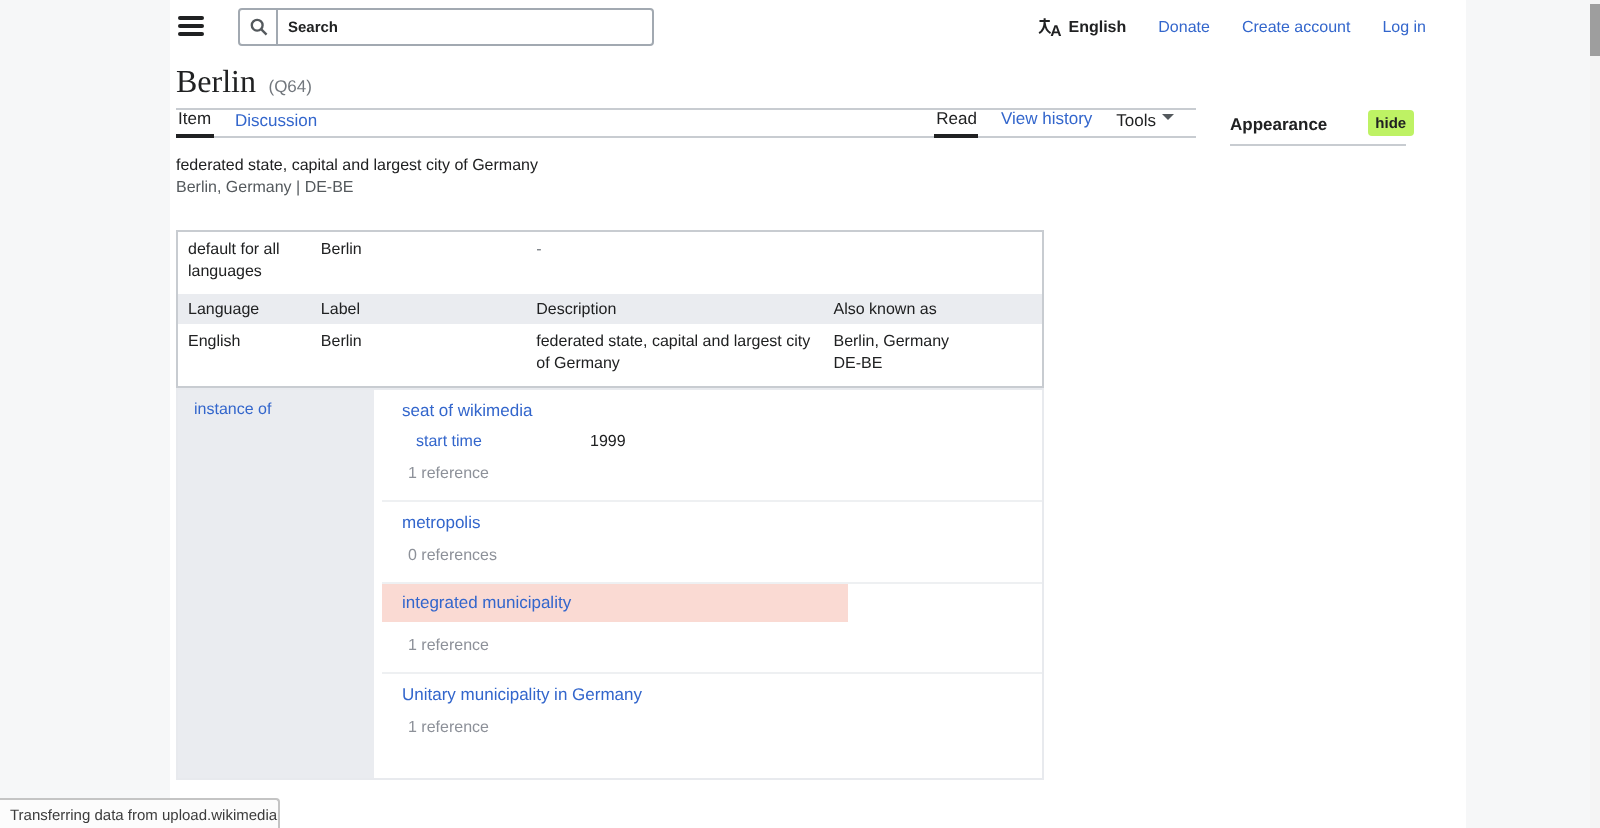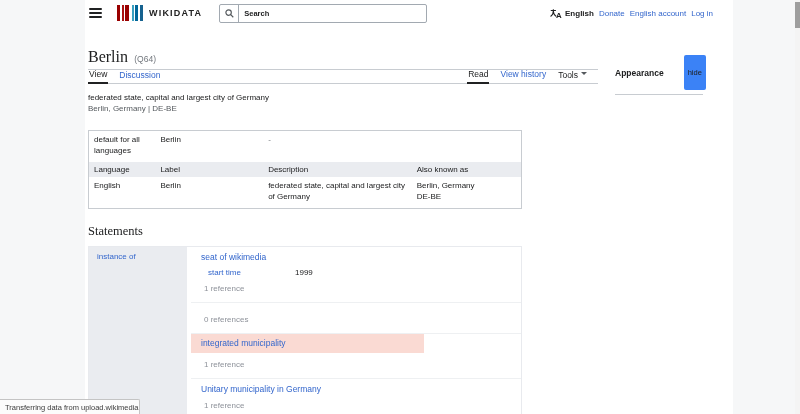--- a/index.html
+++ b/index.html
@@ -44,26 +44,26 @@
   .search-input::placeholder { color:#72777d; }
   .search-btn {
     border:none; border-left:1px solid #a2a9b1; background:#fff;
     font-weight:bold; font-size:7.5px; color:#202122; padding:0 5px; cursor:pointer;
     font-family:"Liberation Sans","DejaVu Sans",sans-serif;
   }
 
   .header-right { margin-left:auto; display:flex; align-items:center; }
   .lang-btn { display:flex; align-items:center; cursor:pointer; }
   .lang-label { font-weight:bold; margin-left:3px; }
-  .hdr-link { margin-left:5px; font-size:8px; }
+  .hdr-link { margin-left:16px; font-size:8px; }
 
   
   .content { padding-left:3px; width:513px; }
   .title-block {
-    margin-top:22px; padding-bottom:3px; border-bottom:1px solid #c8ccd1;
+    margin-top:7px; padding-bottom:3px; border-bottom:1px solid #c8ccd1;
   }
   .entity-title {
     font-family:"Liberation Serif","DejaVu Serif",serif; font-weight:normal;
     font-size:16px; color:#202122; display:inline;
   }
   .entity-id { font-size:8.5px; color:#72777d; margin-left:4px; }
 
   .tabs-row {
     display:flex; align-items:flex-end; height:14px;
     border-bottom:1px solid #c8ccd1; font-size:8.5px;
@@ -73,21 +73,21 @@
   .tabs-right { margin-left:auto; display:flex; }
   .tab-tools { display:flex; align-items:center; gap:3px; color:#202122; }
   .chev { width:0; height:0; border-left:3px solid transparent; border-right:3px solid transparent; border-top:3.5px solid #54595d; margin-bottom:3px; display:inline-block; }
 
   .appearance-panel {
     position:absolute; left:530px; top:55px; width:88px;
     display:flex; align-items:center; gap:20px;
     padding-bottom:4px; border-bottom:1px solid #c8ccd1;
   }
   .appearance-title { font-weight:bold; font-size:8.5px; }
-  .hide-btn { background:#3b82f6; border-radius:2px; padding:13px 4px; font-size:7.5px; color:#202122; cursor:pointer; }
+  .hide-btn { background:#bef264; border-radius:2px; padding:2px 4px; font-size:7.5px; color:#202122; cursor:pointer;font-weight:bold; }
 
   
   .entity-desc { margin-top:8px; font-size:8px; color:#202122; line-height:11px; }
   .entity-aliases { color:#54595d; line-height:11px; }
 
   
   .term-table {
     margin-top:16px; width:434px; border-collapse:collapse;
     border:1px solid #c8ccd1; font-size:8px;
   }
@@ -136,36 +136,20 @@
 </head>
 <body>
 
 <div class="page">
 
   <div class="site-header">
     <div class="hamburger">
       <span></span>
         <span></span>
         <span></span>
-    </div>
-    <div class="logo">
-      <span class="logo-bars">
-        <i style="width:3px;background:#990000"></i>
-          <i style="width:2px;background:#fff"></i>
-        <i style="width:2px;background:#aa1111"></i>
-          <i style="width:1px;background:#fff"></i>
-        <i style="width:4px;background:#990000"></i>
-          <i style="width:3px;background:#fff"></i>
-        <i style="width:2px;background:#3aa0c0"></i>
-          <i style="width:1px;background:#fff"></i>
-        <i style="width:3px;background:#006699"></i>
-          <i style="width:2px;background:#fff"></i>
-        <i style="width:3px;background:#16628f"></i>
-      </span>
-      <span class="logo-text">WIKIDATA</span>
     </div>
     <div class="search-box">
       <span class="search-icon-wrap">
         <svg width="9" height="9" viewBox="0 0 10 10">
             <circle cx="4" cy="4" r="3" fill="none" stroke="#54595d" stroke-width="1.3"></circle>
             <line x1="6.3" y1="6.3" x2="9.2" y2="9.2" stroke="#54595d" stroke-width="1.3"></line>
           </svg>
       </span>
       <button class="search-btn">Search</button>
     </div>
@@ -173,34 +157,34 @@
       <span class="lang-btn">
         <svg width="12" height="11" viewBox="0 0 13 11">
           <g stroke="#202122" stroke-width="1.1" fill="none">
             <path d="M0.8 2.2 h5.6 M3.6 0.8 v1.4 M3.6 2.6 c0 3 -1 5 -3 6.2 M3.6 3.2 c0.3 2.6 1.4 4.6 3.2 5.6"></path>
           </g>
           <text x="6.6" y="10.4" font-size="8.5" font-weight="bold" fill="#202122" font-family="Liberation Sans, DejaVu Sans, sans-serif">A</text>
         </svg>
         <span class="lang-label">English</span>
       </span>
       <a class="hdr-link link">Donate</a>
-      <a class="hdr-link link">English account</a>
+      <a class="hdr-link link">Create account</a>
       <a class="hdr-link link">Log in</a>
     </div>
   </div>
 
   <div class="content">
 
     <div class="title-block">
       <h1 class="entity-title">Berlin</h1>
       <span class="entity-id">(Q64)</span>
     </div>
 
     <div class="tabs-row">
-      <span class="tab active">View</span>
+      <span class="tab active">Item</span>
       <span class="tab link">Discussion</span>
       <div class="tabs-right">
         <span class="tab active">Read</span>
         <span class="tab link">View history</span>
         <span class="tab tab-tools">
             <span>Tools</span>
             <i class="chev"></i>
           </span>
       </div>
     </div>
@@ -230,37 +214,37 @@
         <td>Berlin</td>
         <td>federated state, capital and largest city of Germany</td>
         <td>
           <div>Berlin, Germany</div>
               <div>DE-BE</div>
         </td>
       </tr>
     </tbody>
       </table>
 
-    <h2 class="statements-heading">Statements</h2>
 
     <div class="stmt-group">
       <div class="prop-cell">
         <a class="link">instance of</a>
       </div>
       <div class="stmt-list">
 
         <div class="stmt-row">
           <div class="stmt-value"><a class="link">seat of wikimedia</a></div>
           <div class="qualifier">
             <a class="q-prop link">start time</a><span class="q-value">1999</span>
           </div>
           <div class="stmt-refs">1 reference</div>
         </div>
 
         <div class="stmt-row">
+          <div class="stmt-value"><a class="link">metropolis</a></div>
           <div class="stmt-refs">0 references</div>
         </div>
 
         <div class="stmt-row">
           <div class="stmt-value highlight"><a class="link">integrated municipality</a></div>
           <div class="stmt-refs">1 reference</div>
         </div>
 
         <div class="stmt-row">
           <div class="stmt-value"><a class="link">Unitary municipality in Germany</a></div>

